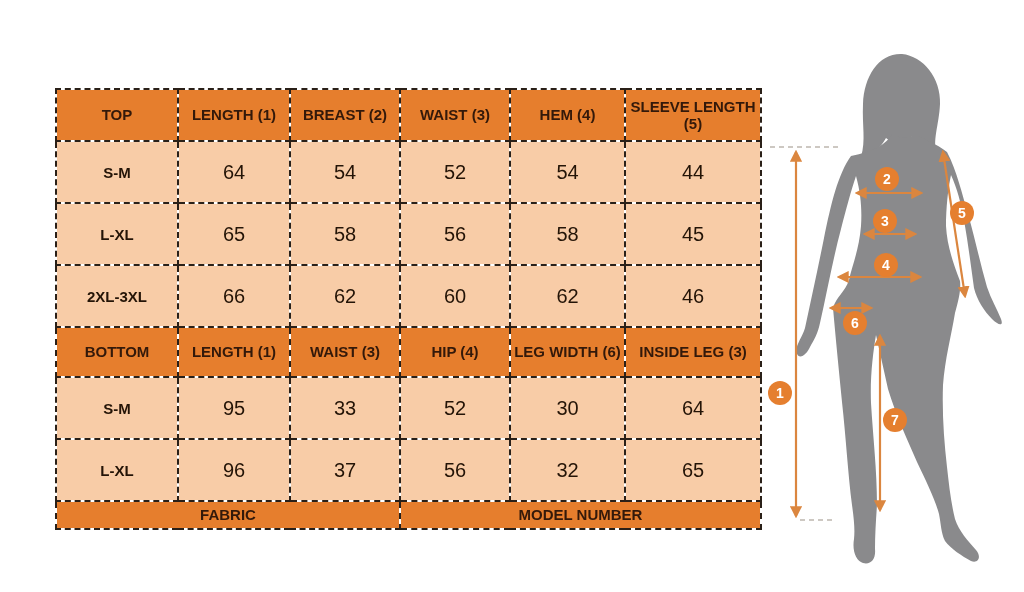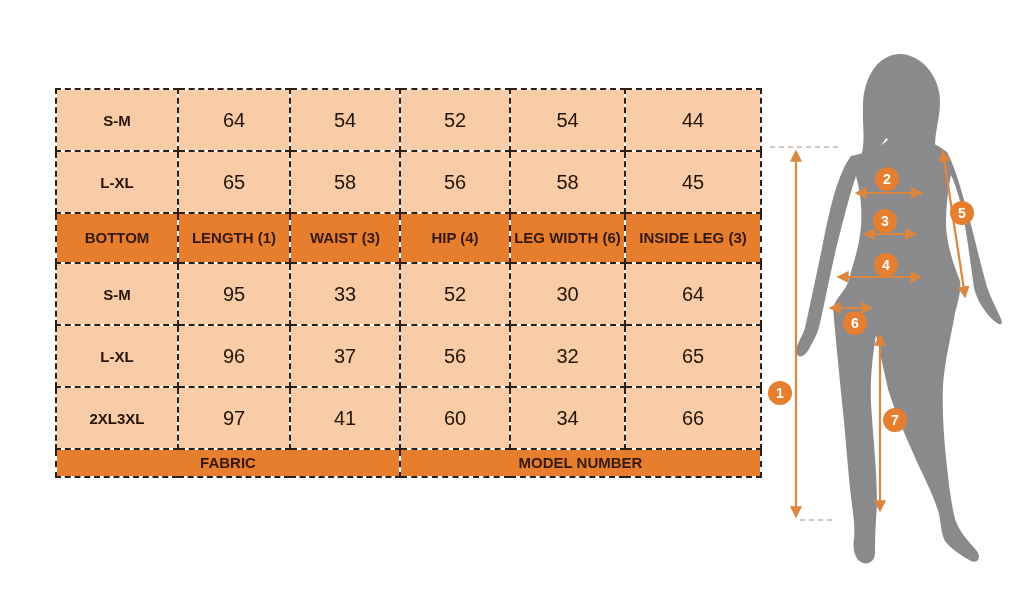--- a/index.html
+++ b/index.html
@@ -88,35 +88,51 @@
     <colgroup>
       <col style="width:122px">
         <col style="width:112px">
         <col style="width:110px">
       <col style="width:110px">
         <col style="width:115px">
         <col style="width:136px">
     </colgroup>
 
     <tbody>
+        <tr class="r-main">
+      <th class="hdr">TOP</th>
+      <th class="hdr">LENGTH (1)</th>
+      <th class="hdr">BREAST (2)</th>
+      <th class="hdr">WAIST (3)</th>
+      <th class="hdr">HEM (4)</th>
+      <th class="hdr">SLEEVE LENGTH (5)</th>
+    </tr>
     <tr class="r-data">
       <td class="lbl">S-M</td>
       <td class="val">64</td>
       <td class="val">54</td>
       <td class="val">52</td>
       <td class="val">54</td>
       <td class="val">44</td>
     </tr>
     <tr class="r-data">
       <td class="lbl">L-XL</td>
       <td class="val">65</td>
       <td class="val">58</td>
       <td class="val">56</td>
       <td class="val">58</td>
       <td class="val">45</td>
+    </tr>
+    <tr class="r-data">
+      <td class="lbl">2XL-3XL</td>
+      <td class="val">66</td>
+      <td class="val">62</td>
+      <td class="val">60</td>
+      <td class="val">62</td>
+      <td class="val">46</td>
     </tr>
 
     <tr class="r-sec">
       <th class="hdr">BOTTOM</th>
       <th class="hdr">LENGTH (1)</th>
       <th class="hdr">WAIST (3)</th>
       <th class="hdr">HIP (4)</th>
       <th class="hdr">LEG WIDTH (6)</th>
       <th class="hdr">INSIDE LEG (3)</th>
     </tr>
@@ -128,28 +144,20 @@
       <td class="val">30</td>
       <td class="val">64</td>
     </tr>
     <tr class="r-data">
       <td class="lbl">L-XL</td>
       <td class="val">96</td>
       <td class="val">37</td>
       <td class="val">56</td>
       <td class="val">32</td>
       <td class="val">65</td>
-    </tr>
-    <tr class="r-data">
-      <td class="lbl">2XL3XL</td>
-      <td class="val">97</td>
-      <td class="val">41</td>
-      <td class="val">60</td>
-      <td class="val">34</td>
-      <td class="val">66</td>
     </tr>
 
     <tr class="r-info">
       <th class="hdr" colspan="3">FABRIC</th>
       <th class="hdr" colspan="3">MODEL NUMBER</th>
     </tr>
   </tbody>
     </table>
 
 

